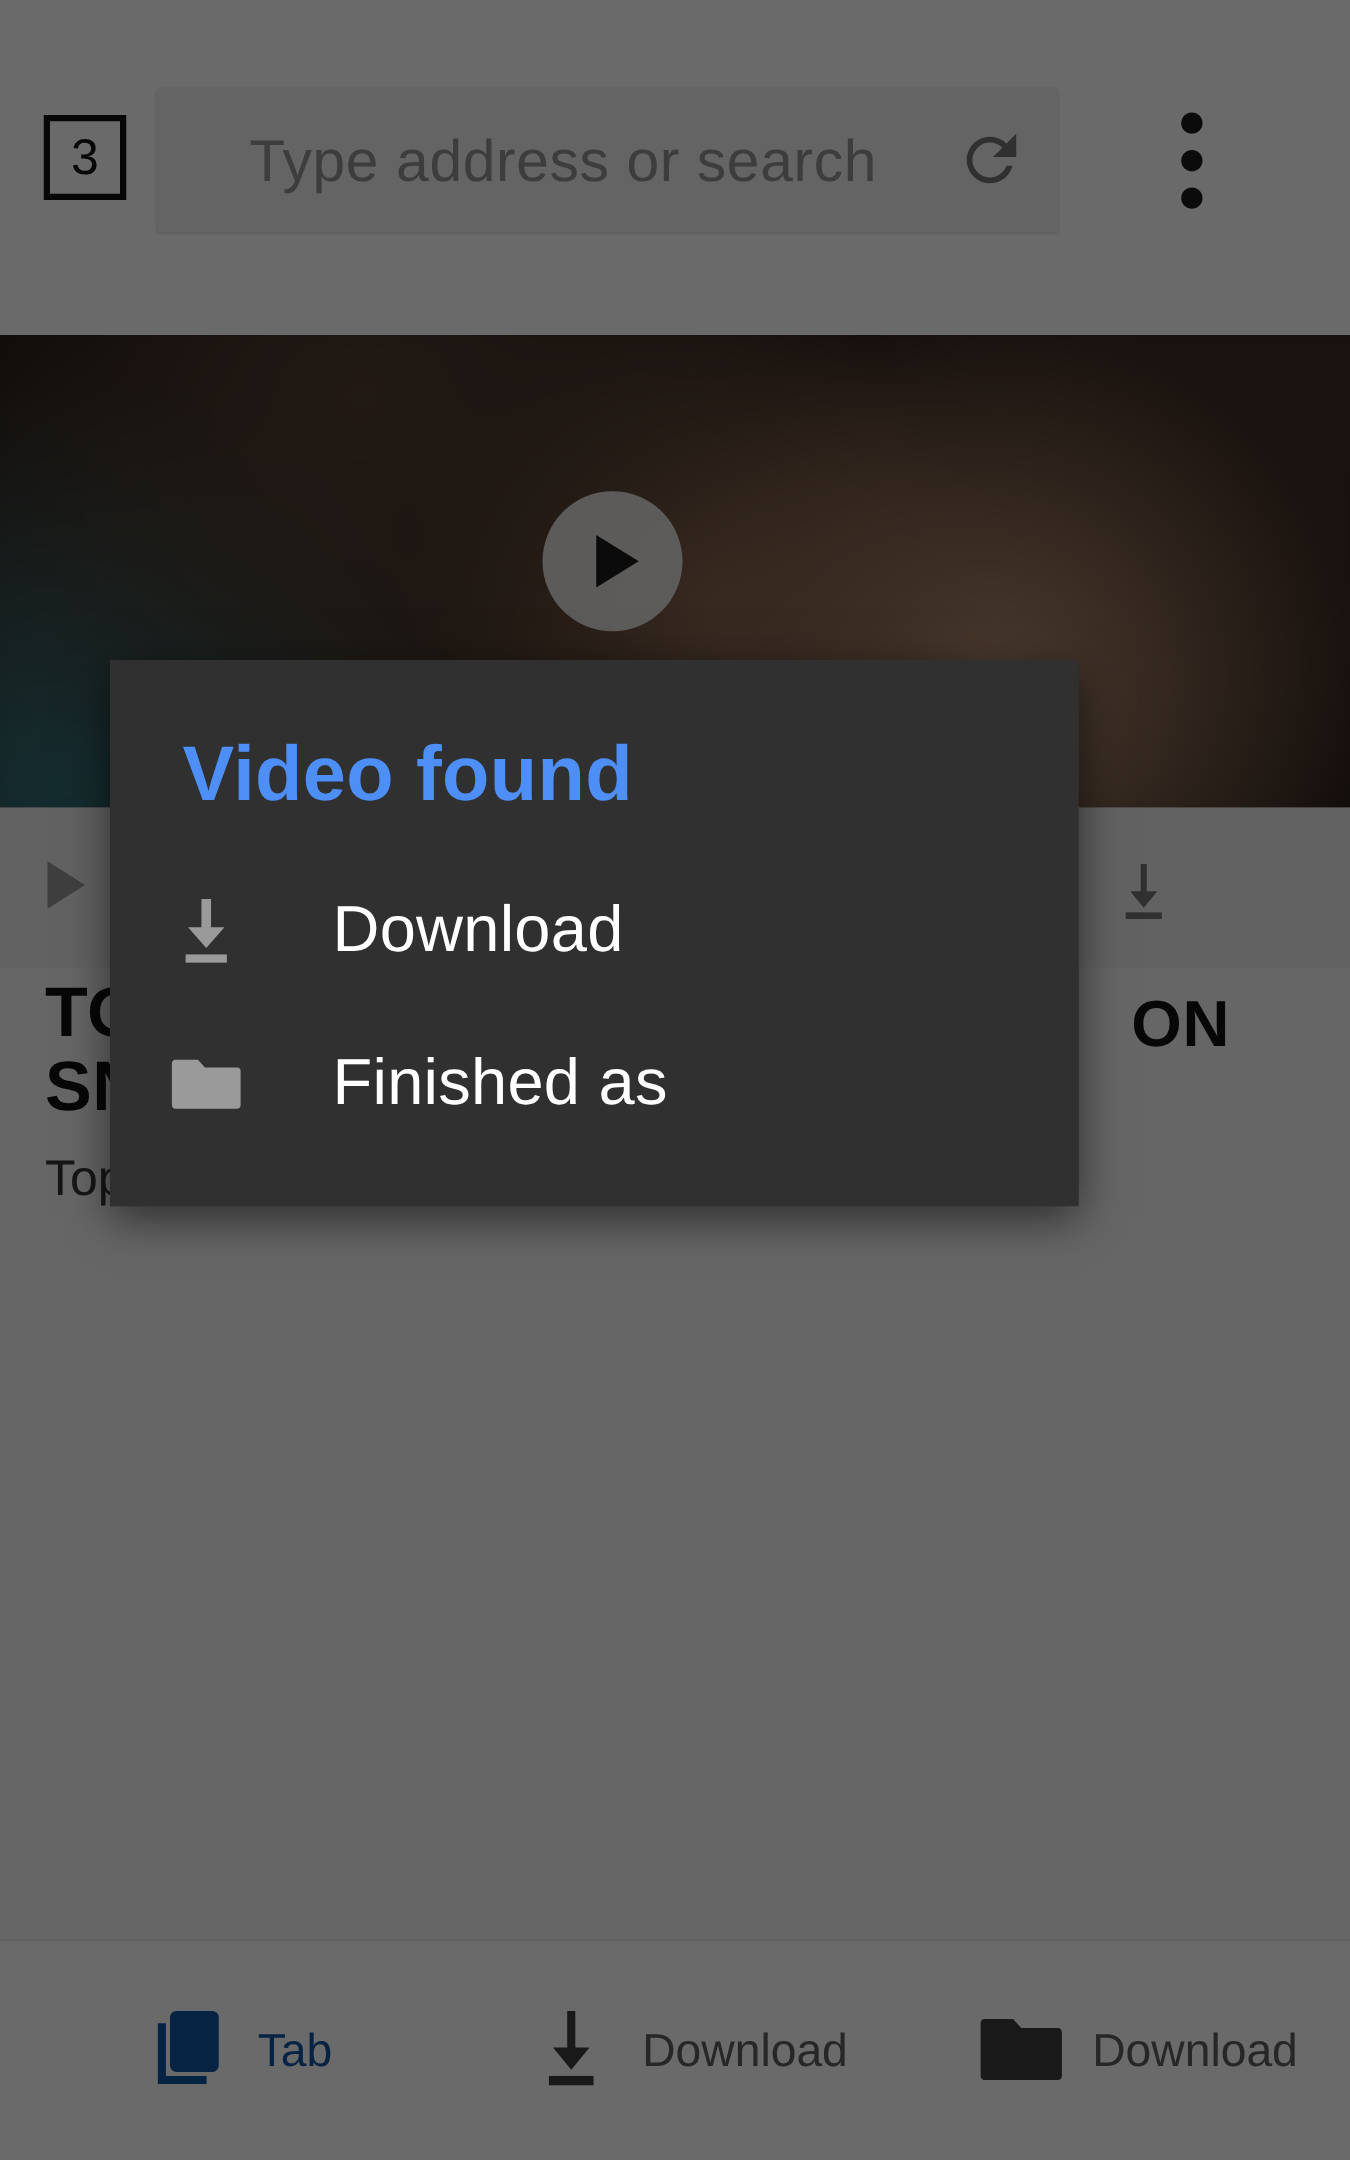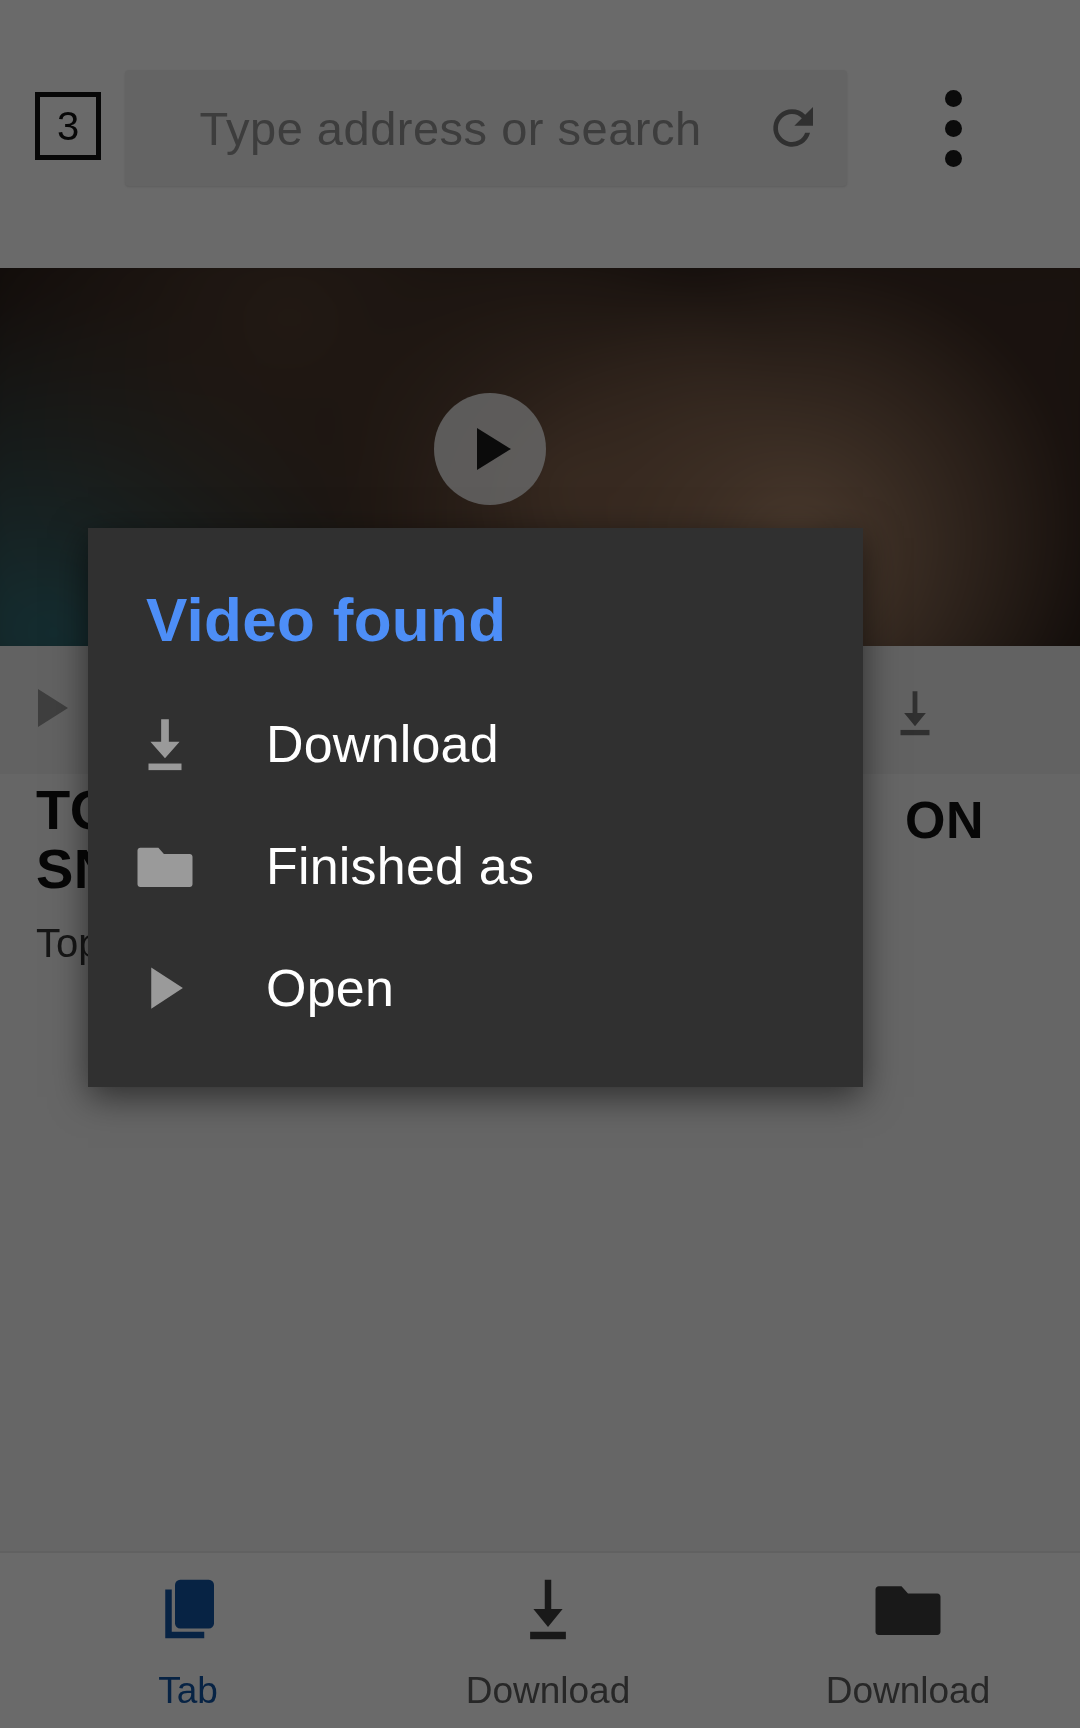--- a/index.html
+++ b/index.html
@@ -159,21 +159,20 @@
     position: absolute;
     left: 0; bottom: 0;
     width: 1080px; height: 175px;
     background: #f2f2f2;
     border-top: 2px solid #dcdcdc;
     display: flex;
   }
   .navitem {
     flex: 1;
     display: flex;
-    flex-direction: column;
     align-items: center;
     justify-content: center;
     gap: 18px;
     padding-left: 16px;
   }
   .navitem .navlabel {
     font-size: 37px;
     color: #5a5a5a;
   }
   .navitem.active .navlabel { color: #12509c; }
@@ -330,23 +329,15 @@
 
     <div class="ditem">
       <span class="dicon">
         <svg width="66" height="66" viewBox="0 0 24 24" aria-hidden="true">
           <path class="ico-gray" d="M3 5.4h6.6l2 2.2H21c.55 0 1 .45 1 1V18.6c0 .55-.45 1-1 1H3c-.55 0-1-.45-1-1V6.4c0-.55.45-1 1-1z"></path>
         </svg>
       </span>
       <span class="dlabel">Finished as</span>
     </div>
 
-    <div class="ditem">
-      <span class="dicon">
-        <svg width="66" height="66" viewBox="0 0 24 24" aria-hidden="true">
-          <path class="ico-gray" d="M7 4.5 18.5 12 7 19.5z"></path>
-        </svg>
-      </span>
-      <span class="dlabel">Open</span>
-    </div>
   </div>
 
 </div>
 
 </body></html>

